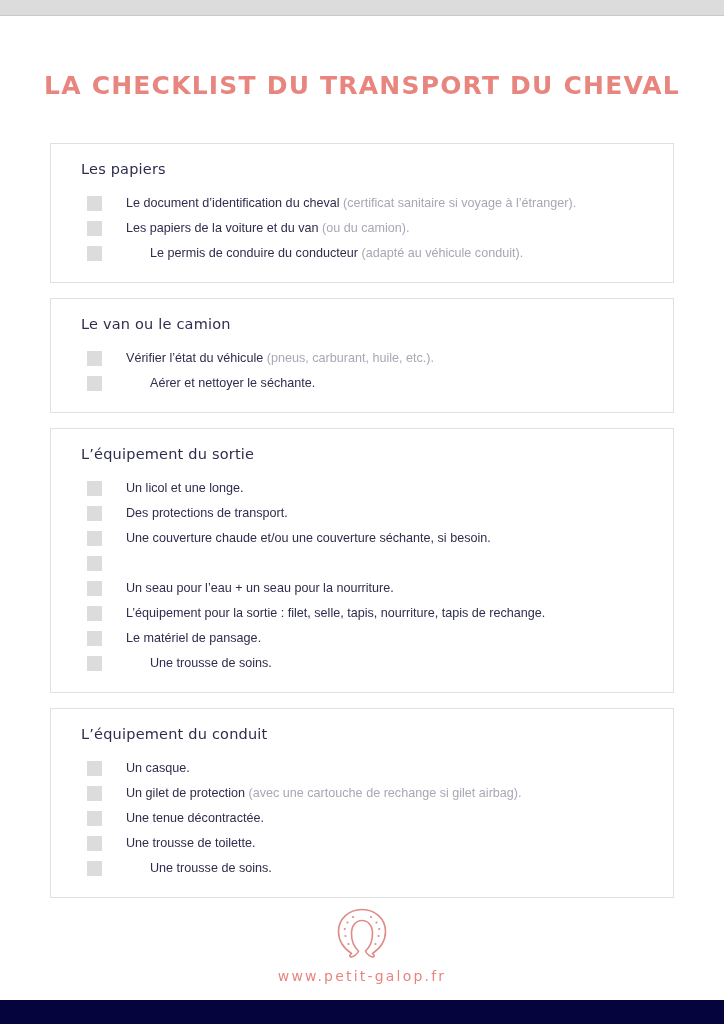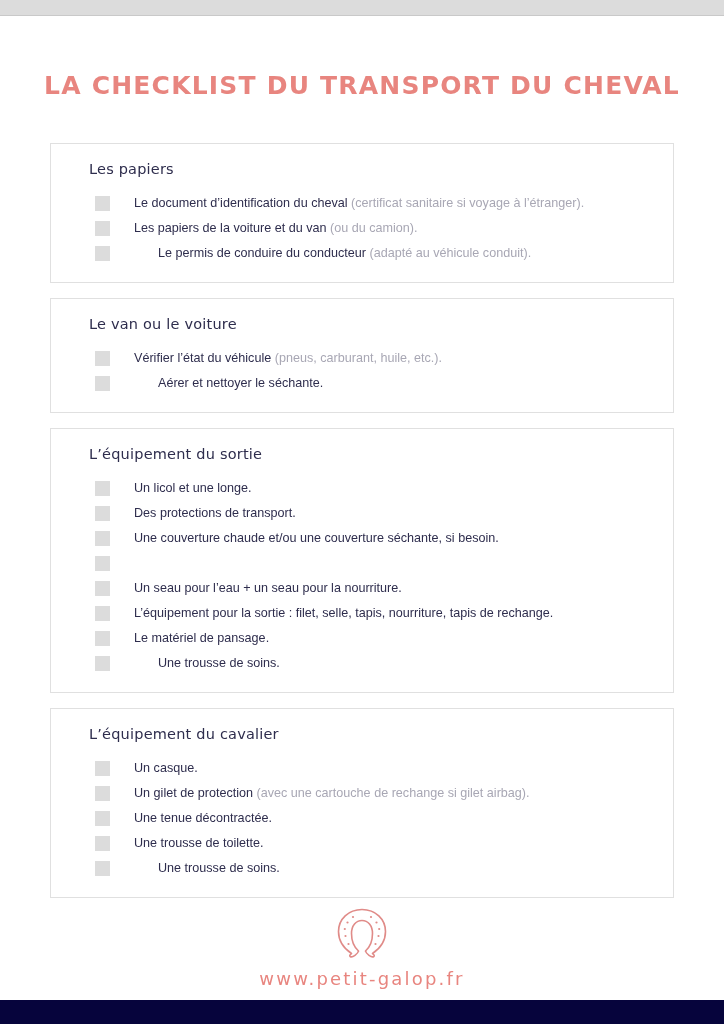--- a/index.html
+++ b/index.html
@@ -66,21 +66,21 @@
   .cards {
     margin: 0 auto;
     width: 624px;
     padding-top: 43px;
   }
 
   .card {
     border: 1px solid #e0e0e0;
     background: #ffffff;
     margin-bottom: 15px;
-    padding: 17px 0 16px 16px;
+    padding: 17px 0 16px 8px;
   }
 
   .card-title {
     color: #2e2d4d;
     font-family: "DejaVu Sans", sans-serif;
     font-size: 14.5px;
     font-weight: normal;
     letter-spacing: 0.2px;
     padding: 0 0 0 22px;
     margin-bottom: 17px;
@@ -124,21 +124,21 @@
   }
   .logo-mark {
     display: block;
     margin: 0 auto 10px auto;
     width: 58px;
     height: 52px;
   }
   .site-url {
     color: #e8857f;
     font-family: "DejaVu Sans", sans-serif;
-    font-size: 18px;
+    font-size: 14px;
     letter-spacing: 2.2px;
   }
 </style>
 </head>
 <body>
 
 <div class="top-band"></div>
 <div class="top-band-edge"></div>
 
 <div class="page">
@@ -158,21 +158,21 @@
             <span class="checkbox"></span>
             <span class="item-text"><span>Les papiers de la voiture et du van </span><span class="item-note">(ou du camion).</span></span>
           </li>
           <li class="item">
             <span class="checkbox"></span>
             <span class="item-text"><span>Le permis de conduire du conducteur </span><span class="item-note">(adapté au véhicule conduit).</span></span>
           </li>
         </ul>
       </section>
       <section class="card">
-        <h2 class="card-title">Le van ou le voiture</h2>
+        <h2 class="card-title">Le van ou le camion</h2>
         <ul class="item-list">
           <li class="item">
             <span class="checkbox"></span>
             <span class="item-text"><span>Vérifier l’état du véhicule </span><span class="item-note">(pneus, carburant, huile, etc.).</span></span>
           </li>
           <li class="item">
             <span class="checkbox"></span>
             <span class="item-text"><span>Aérer et nettoyer le séchante.</span></span>
           </li>
         </ul>
@@ -207,21 +207,21 @@
             <span class="checkbox"></span>
             <span class="item-text"><span>Le matériel de pansage.</span></span>
           </li>
           <li class="item">
             <span class="checkbox"></span>
             <span class="item-text"><span>Une trousse de soins.</span></span>
           </li>
         </ul>
       </section>
       <section class="card">
-        <h2 class="card-title">L’équipement du cavalier</h2>
+        <h2 class="card-title">L’équipement du conduit</h2>
         <ul class="item-list">
           <li class="item">
             <span class="checkbox"></span>
             <span class="item-text"><span>Un casque.</span></span>
           </li>
           <li class="item">
             <span class="checkbox"></span>
             <span class="item-text"><span>Un gilet de protection </span><span class="item-note">(avec une cartouche de rechange si gilet airbag).</span></span>
           </li>
           <li class="item">

